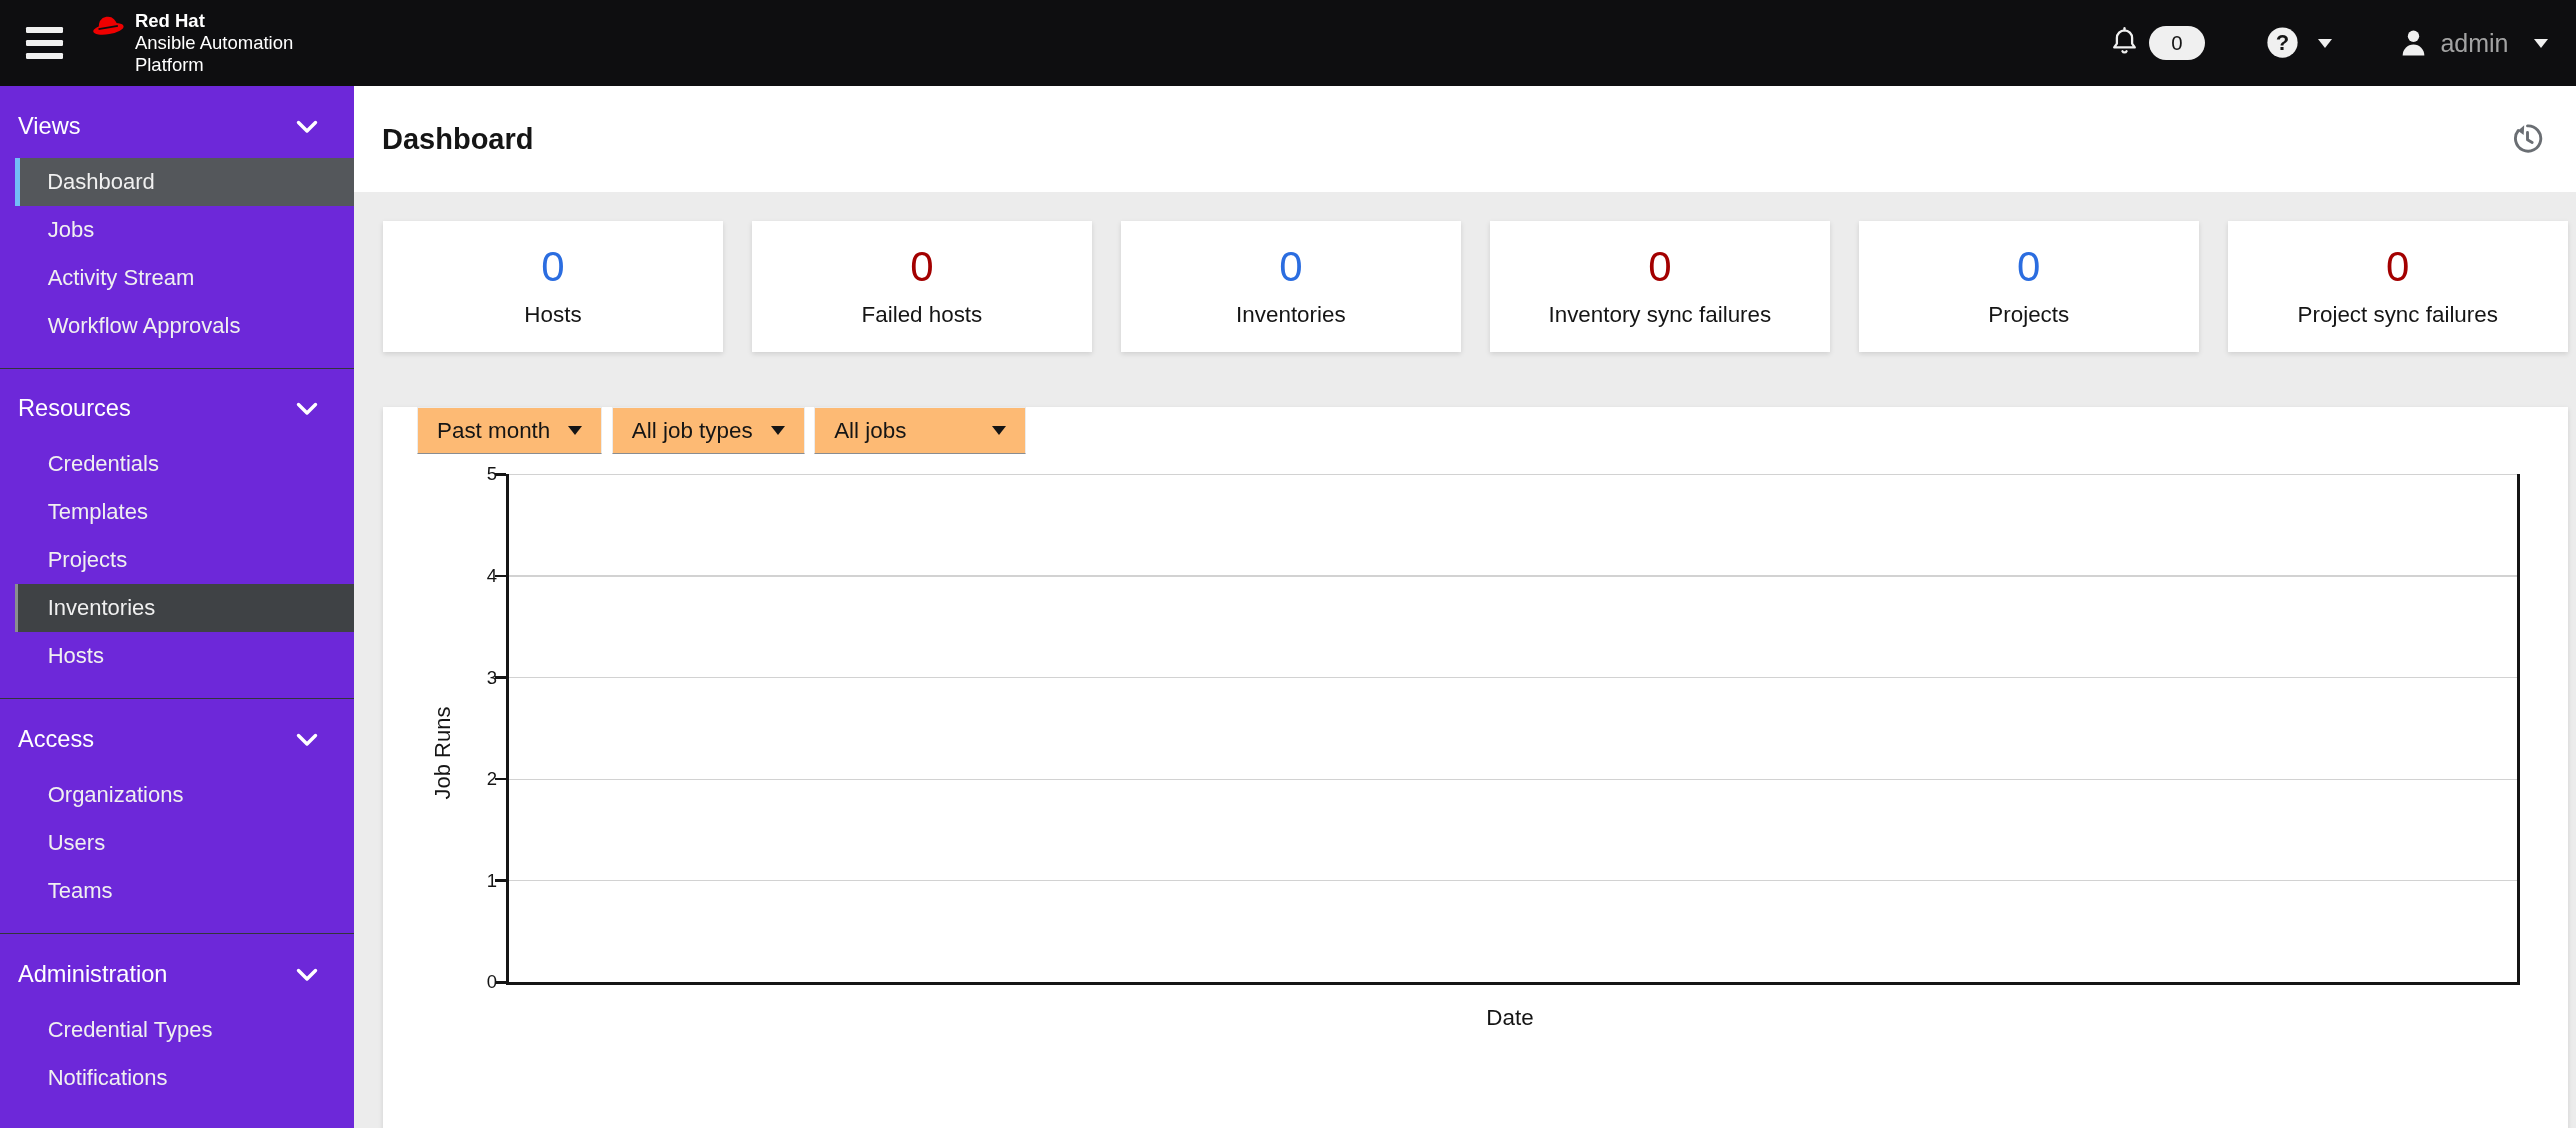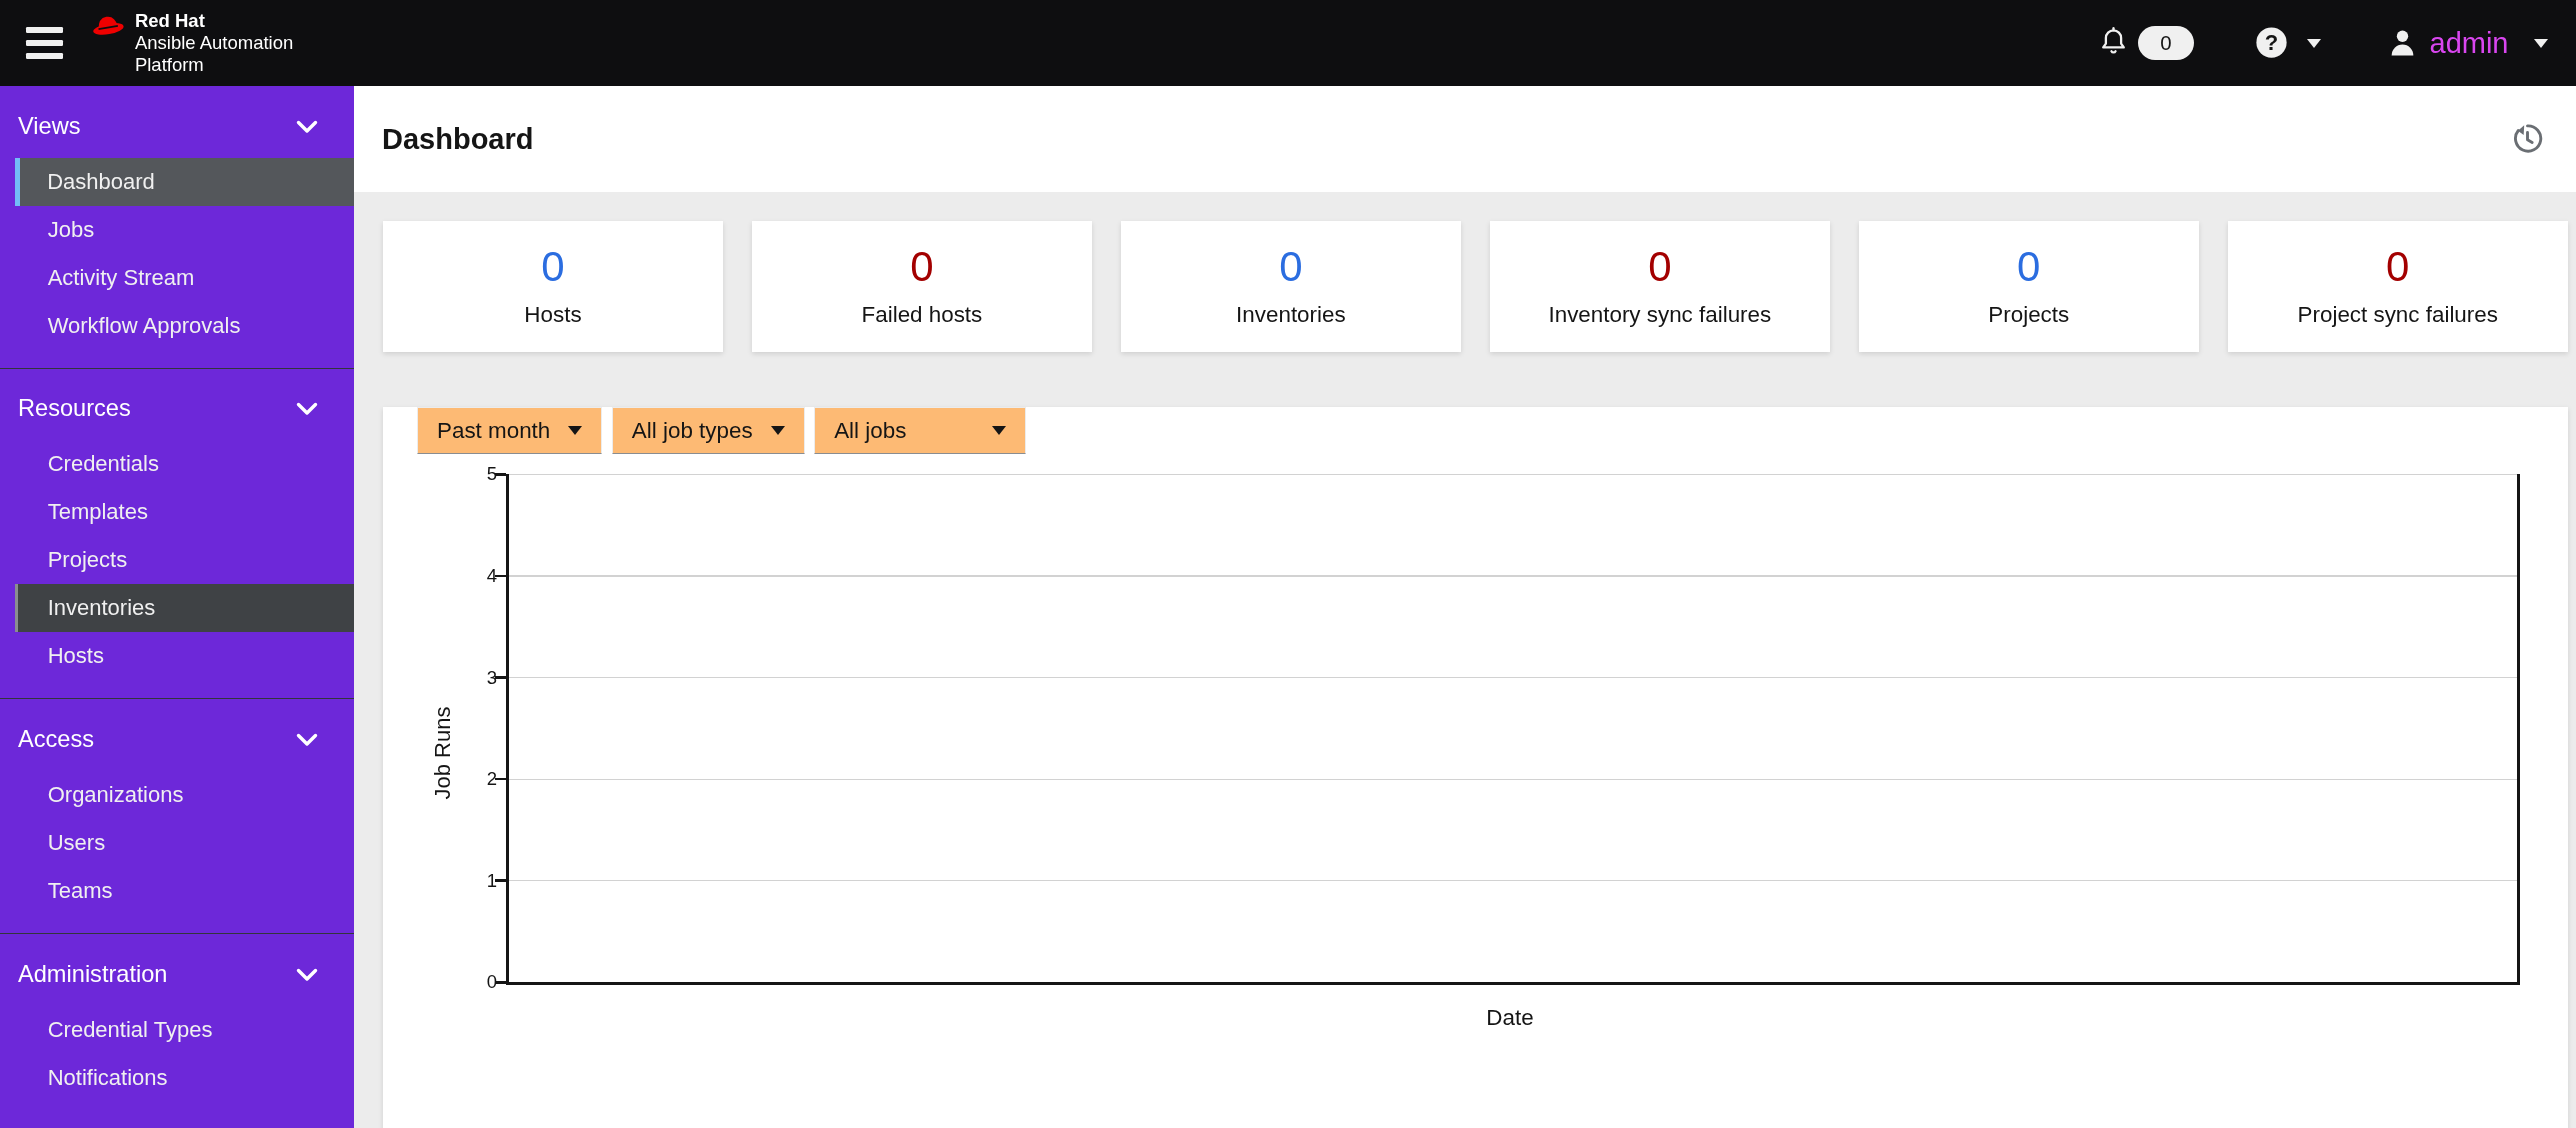--- a/index.html
+++ b/index.html
@@ -26,21 +26,21 @@
     background:#f0f0f0; color:#151515; border-radius:18px; min-width:56px;
     height:34px; display:flex; align-items:center; justify-content:center;
     font-size:20.4px; margin-left:10.2px; box-sizing:border-box;
   }
   .caret-down {
     width:0; height:0; border-left:7px solid transparent;
     border-right:7px solid transparent; border-top:9px solid #f0f0f0;
   }
   .help-group { display:flex; align-items:center; margin-left:61px; gap:19px; }
   .user-group { display:flex; align-items:center; margin-left:66px; gap:11.5px; }
-  .user-name { color:#d946ef; font-size:29px; margin-right:14px; }
+  .user-name { color:#a3a3a3; font-size:25px; margin-right:14px; }
   
   .sidebar {
     position:absolute; top:86px; left:0; width:354px; height:1043px;
     background:#6d28d9; box-sizing:border-box;
   }
   .nav-section { padding:16.6px 0 18px 0; }
   .nav-section + .nav-section { border-top:1.3px solid #33363a; }
   .nav-header {
     display:flex; align-items:center; justify-content:space-between;
     padding:10.2px 36px 10.2px 18px; color:#ffffff; font-size:23.6px; cursor:pointer;

